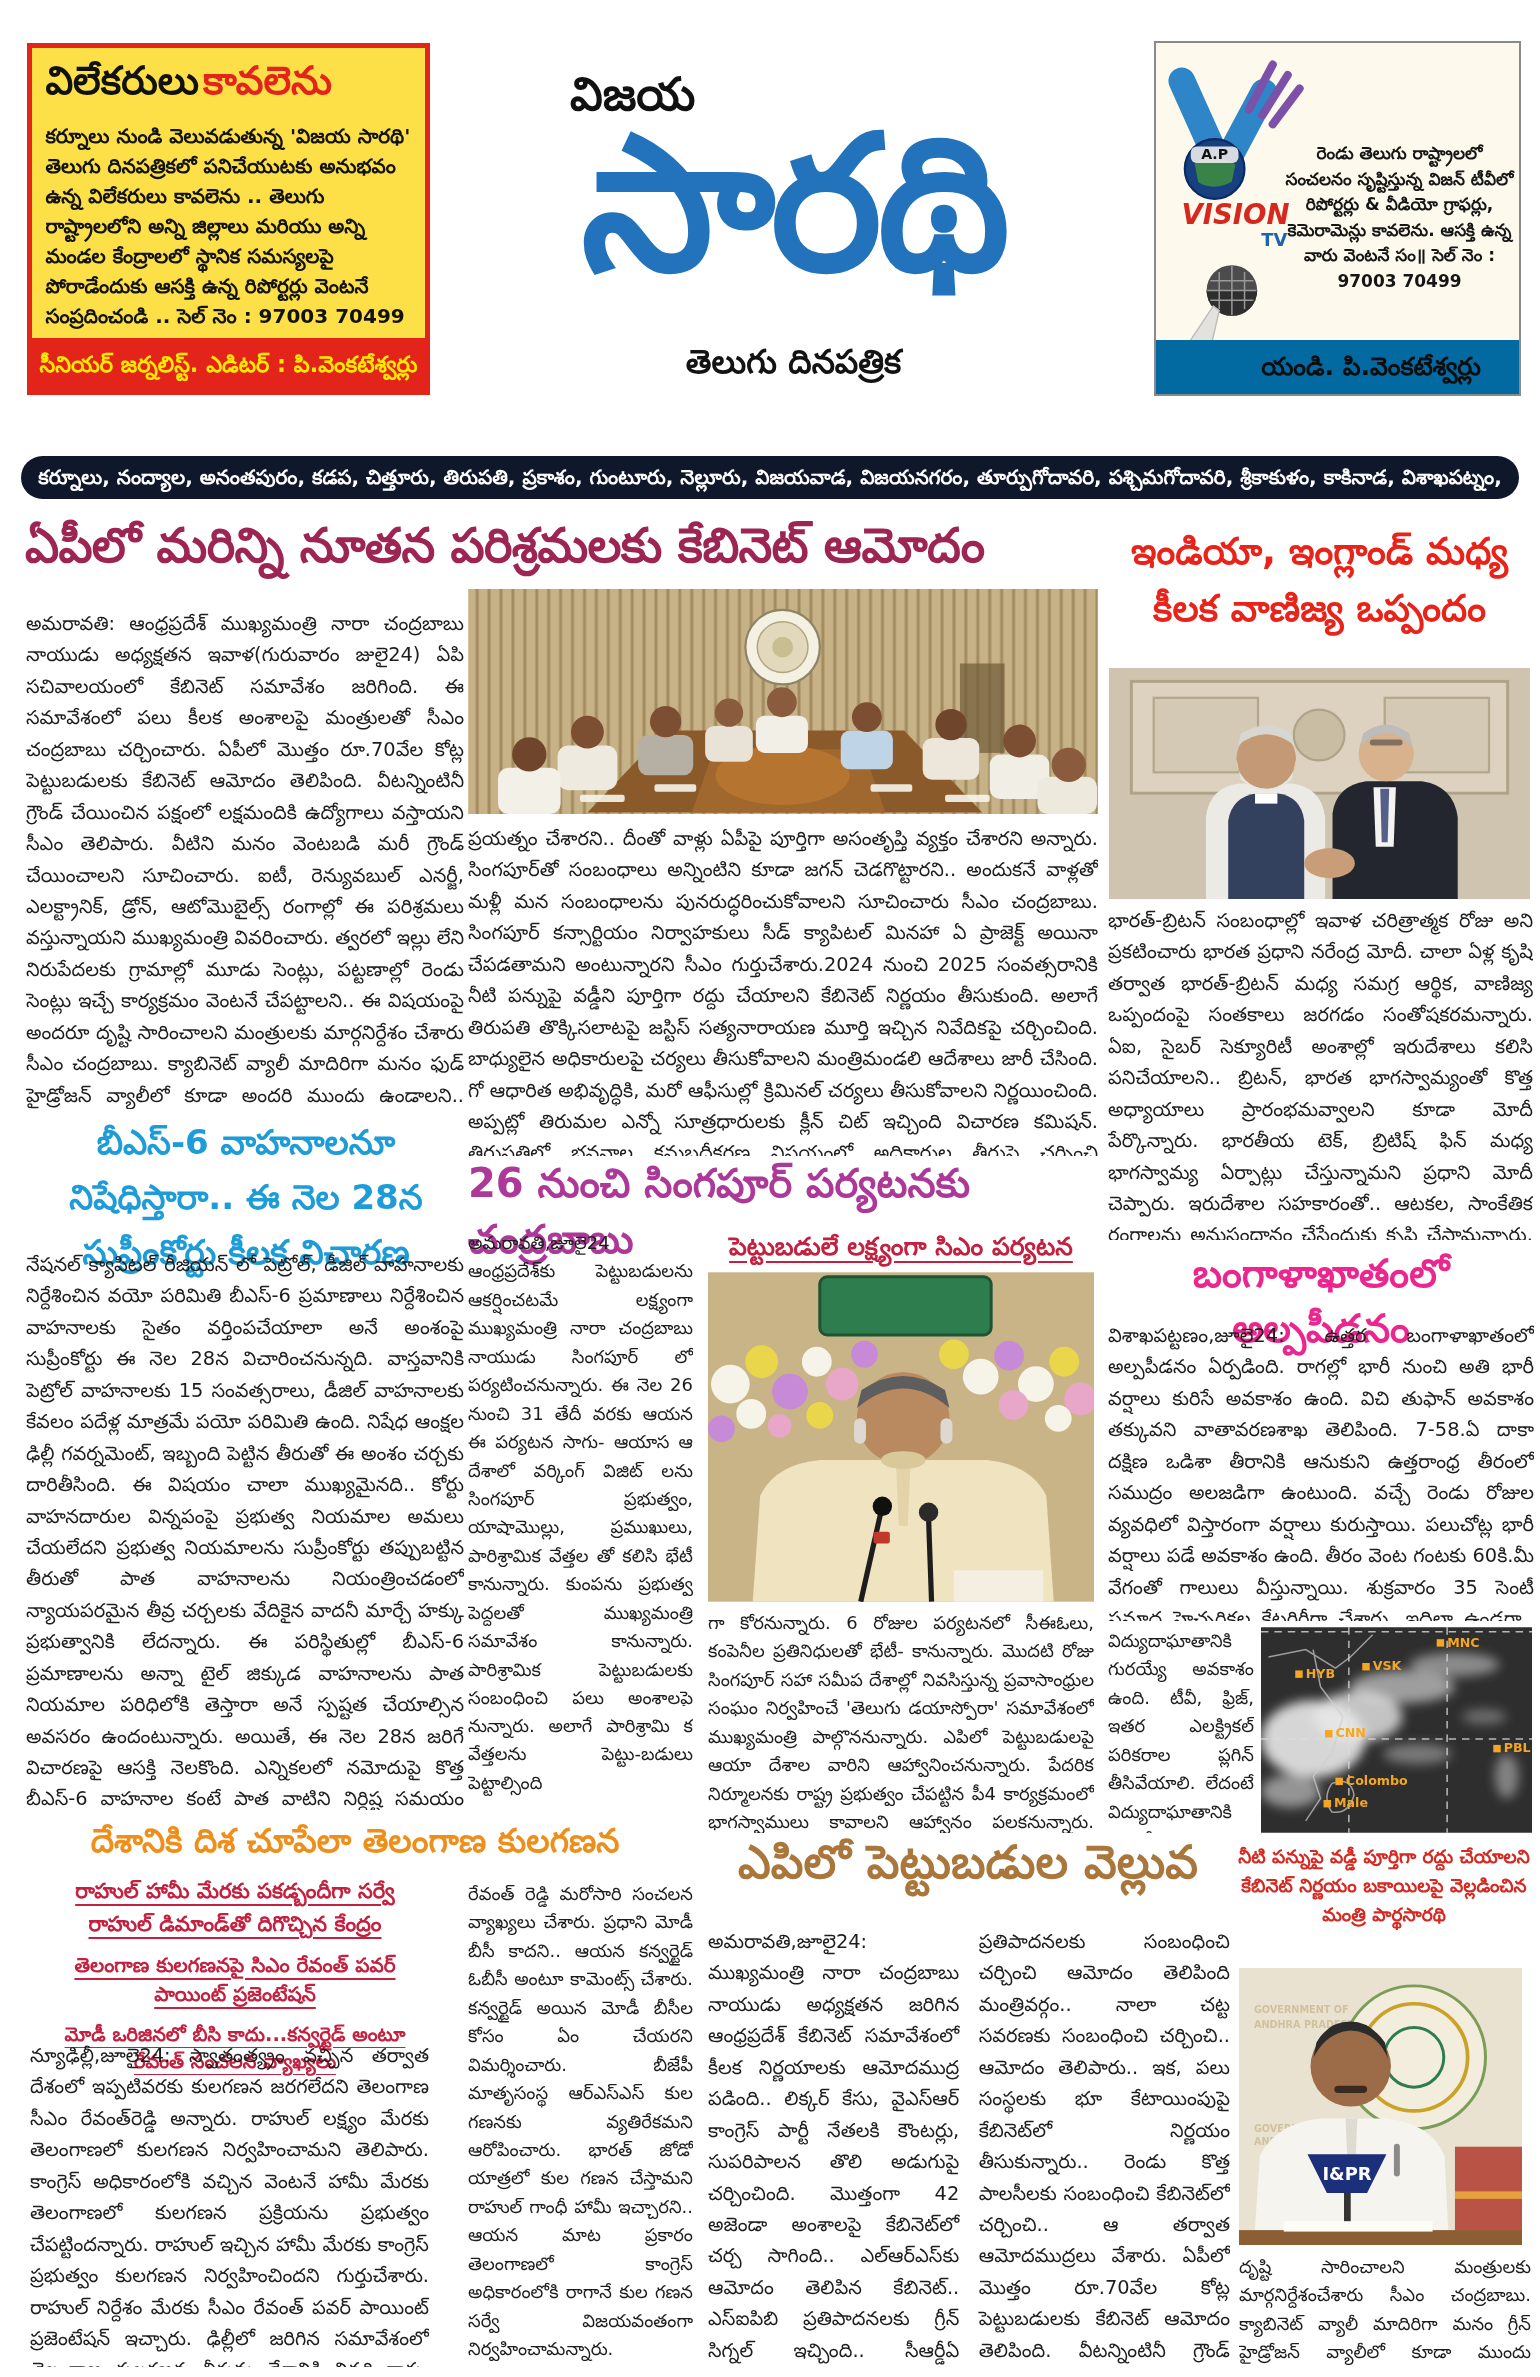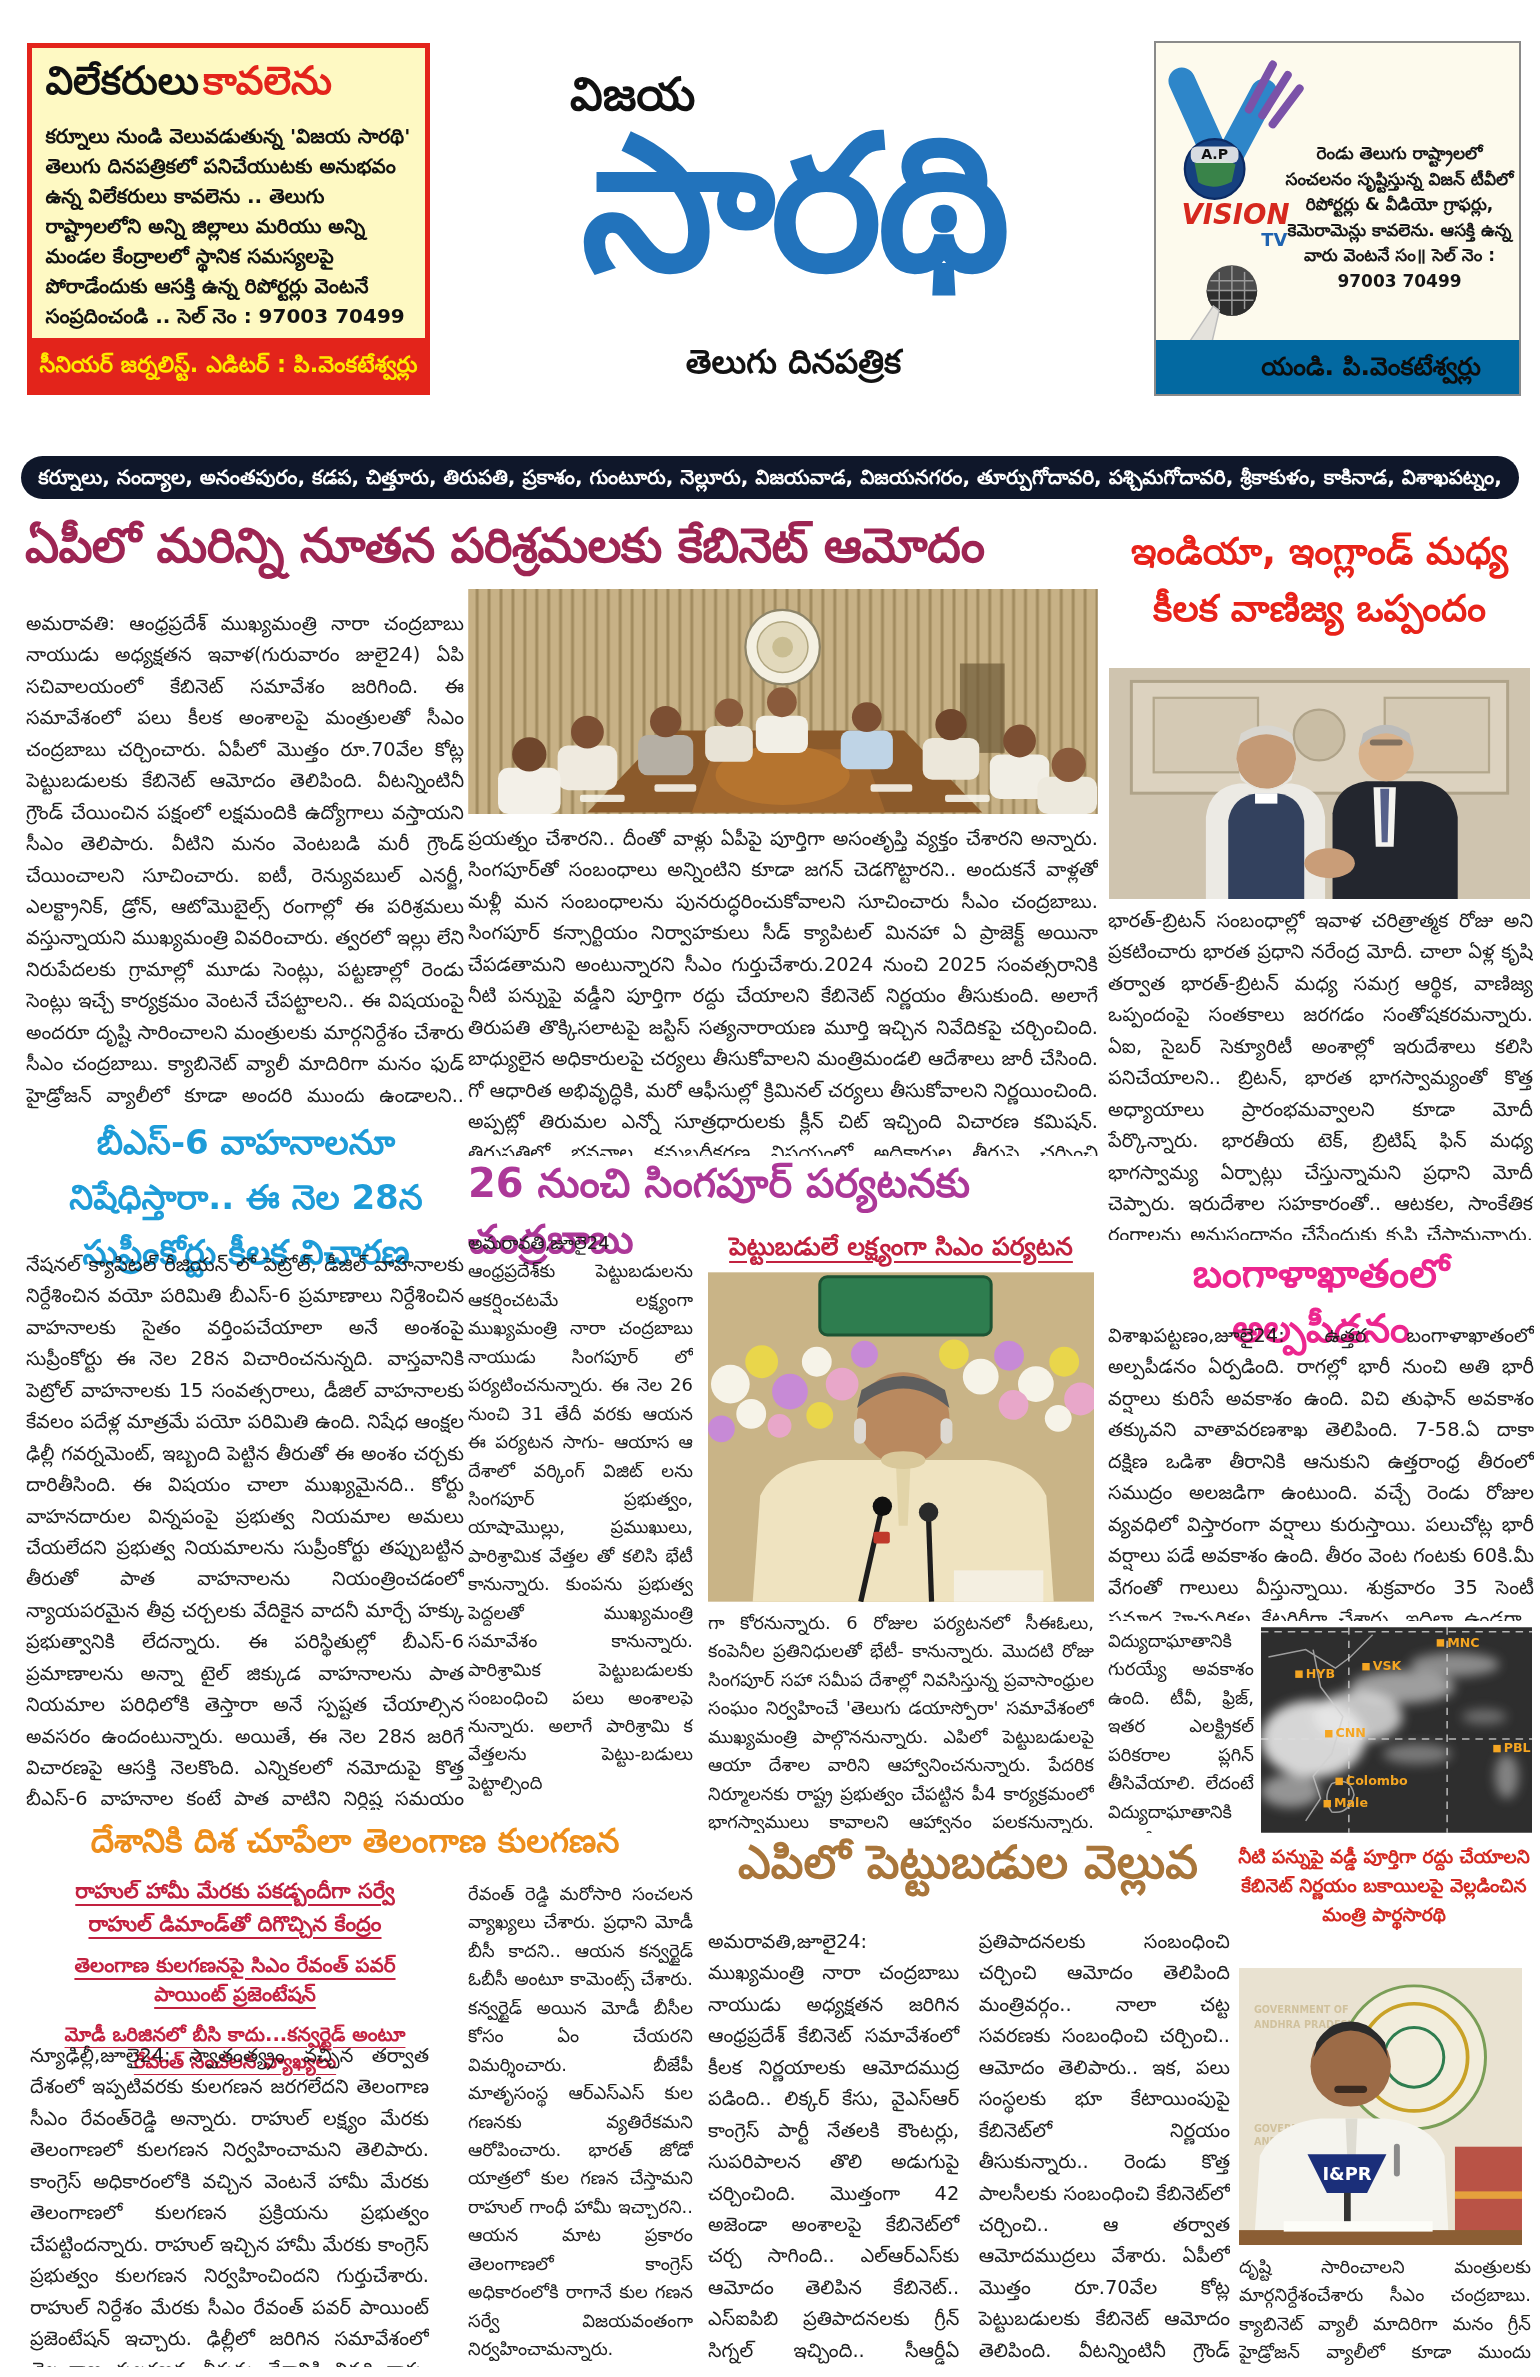--- a/index.html
+++ b/index.html
@@ -4,21 +4,21 @@
 <style>
   html,body{margin:0;padding:0;background:#ffffff;}
   *{box-sizing:border-box;}
   body{font-family:"Liberation Sans",sans-serif;}
   #page{position:relative;width:1541px;height:2377px;background:#fff;overflow:hidden;
         font-family:"DejaVu Sans","Liberation Sans",sans-serif;}
   .abs{position:absolute;}
   .body-text{font-size:19.4px;line-height:1.62;text-align:justify;color:#1d1d1d;font-weight:500;}
   .body-text-sm{font-size:18px;line-height:1.58;text-align:justify;color:#1d1d1d;font-weight:500;}
   
-  #left-ad{left:27px;top:43px;width:403px;height:352px;background:#fef9c3;border:5.2px solid #E3241B;}
+  #left-ad{left:27px;top:43px;width:403px;height:352px;background:#fde047;border:5.2px solid #E3241B;}
   #left-ad .ad-title{padding:10.4px 13.4px 0 13.4px;font-weight:800;}
   #left-ad .t-black{color:#111;font-size:39px;}
   #left-ad .t-red{color:#E3241B;font-size:39px;}
   #left-ad .ad-body{padding:7.5px 13.4px;font-size:20px;font-weight:700;color:#121212;line-height:1.5;}
   #left-ad .ad-footer{position:absolute;left:0;right:0;bottom:0;height:52px;background:#E3241B;
       color:#FFE900;font-size:22.4px;font-weight:800;text-align:center;line-height:52px;}
   #masthead-center{left:447px;top:15px;width:693px;height:380px;text-align:center;}
   .brand-small{position:absolute;left:123px;top:52px;font-size:46px;font-weight:800;color:#111;}
   .rni{position:absolute;left:294px;top:52px;font-size:33px;font-weight:800;color:#111;letter-spacing:0.7px;}
   .brand-big{position:absolute;left:0;top:71px;width:693px;font-size:188px;font-weight:800;color:#2273BC;

